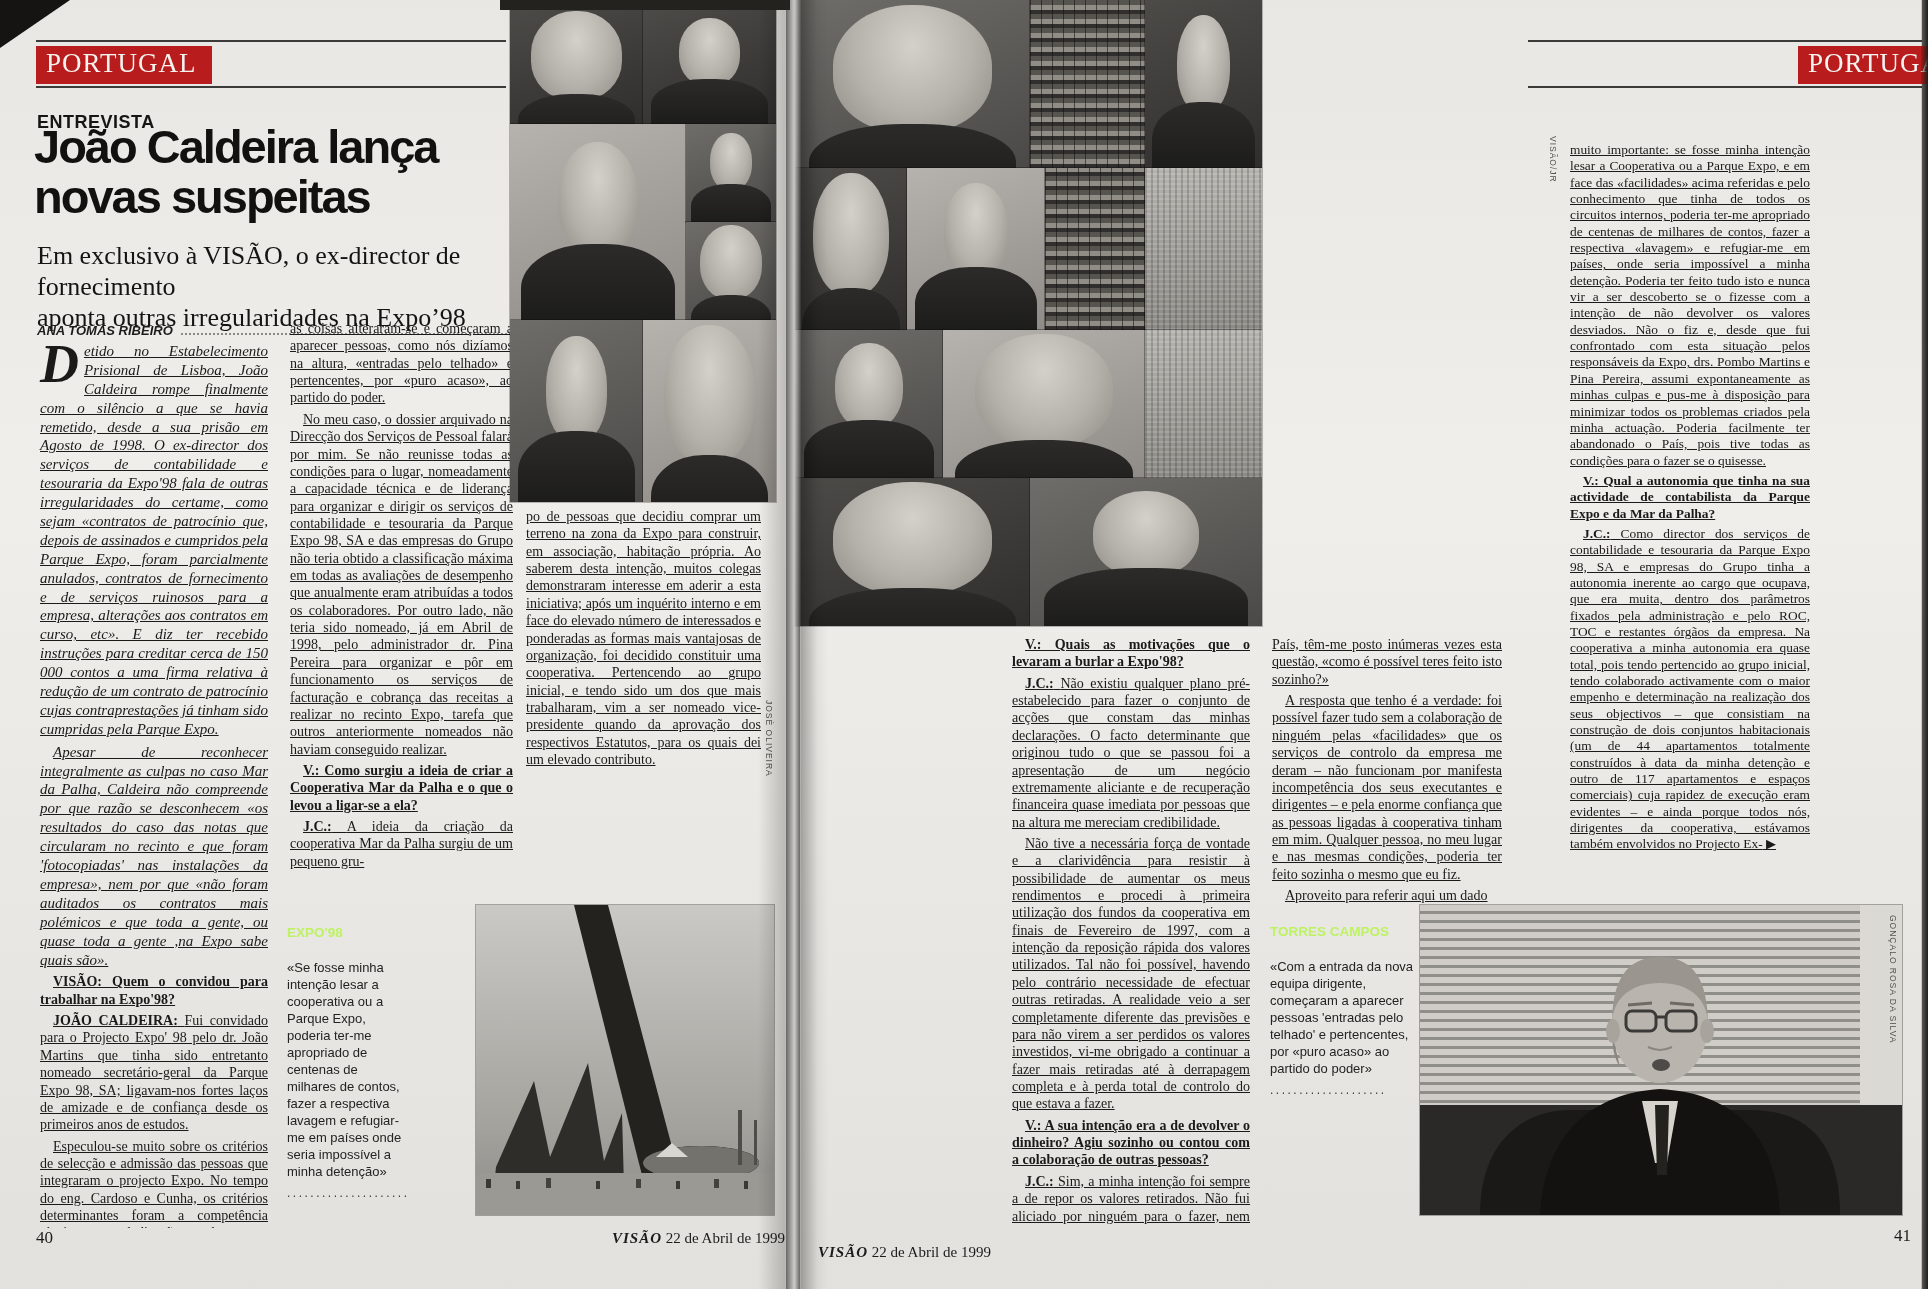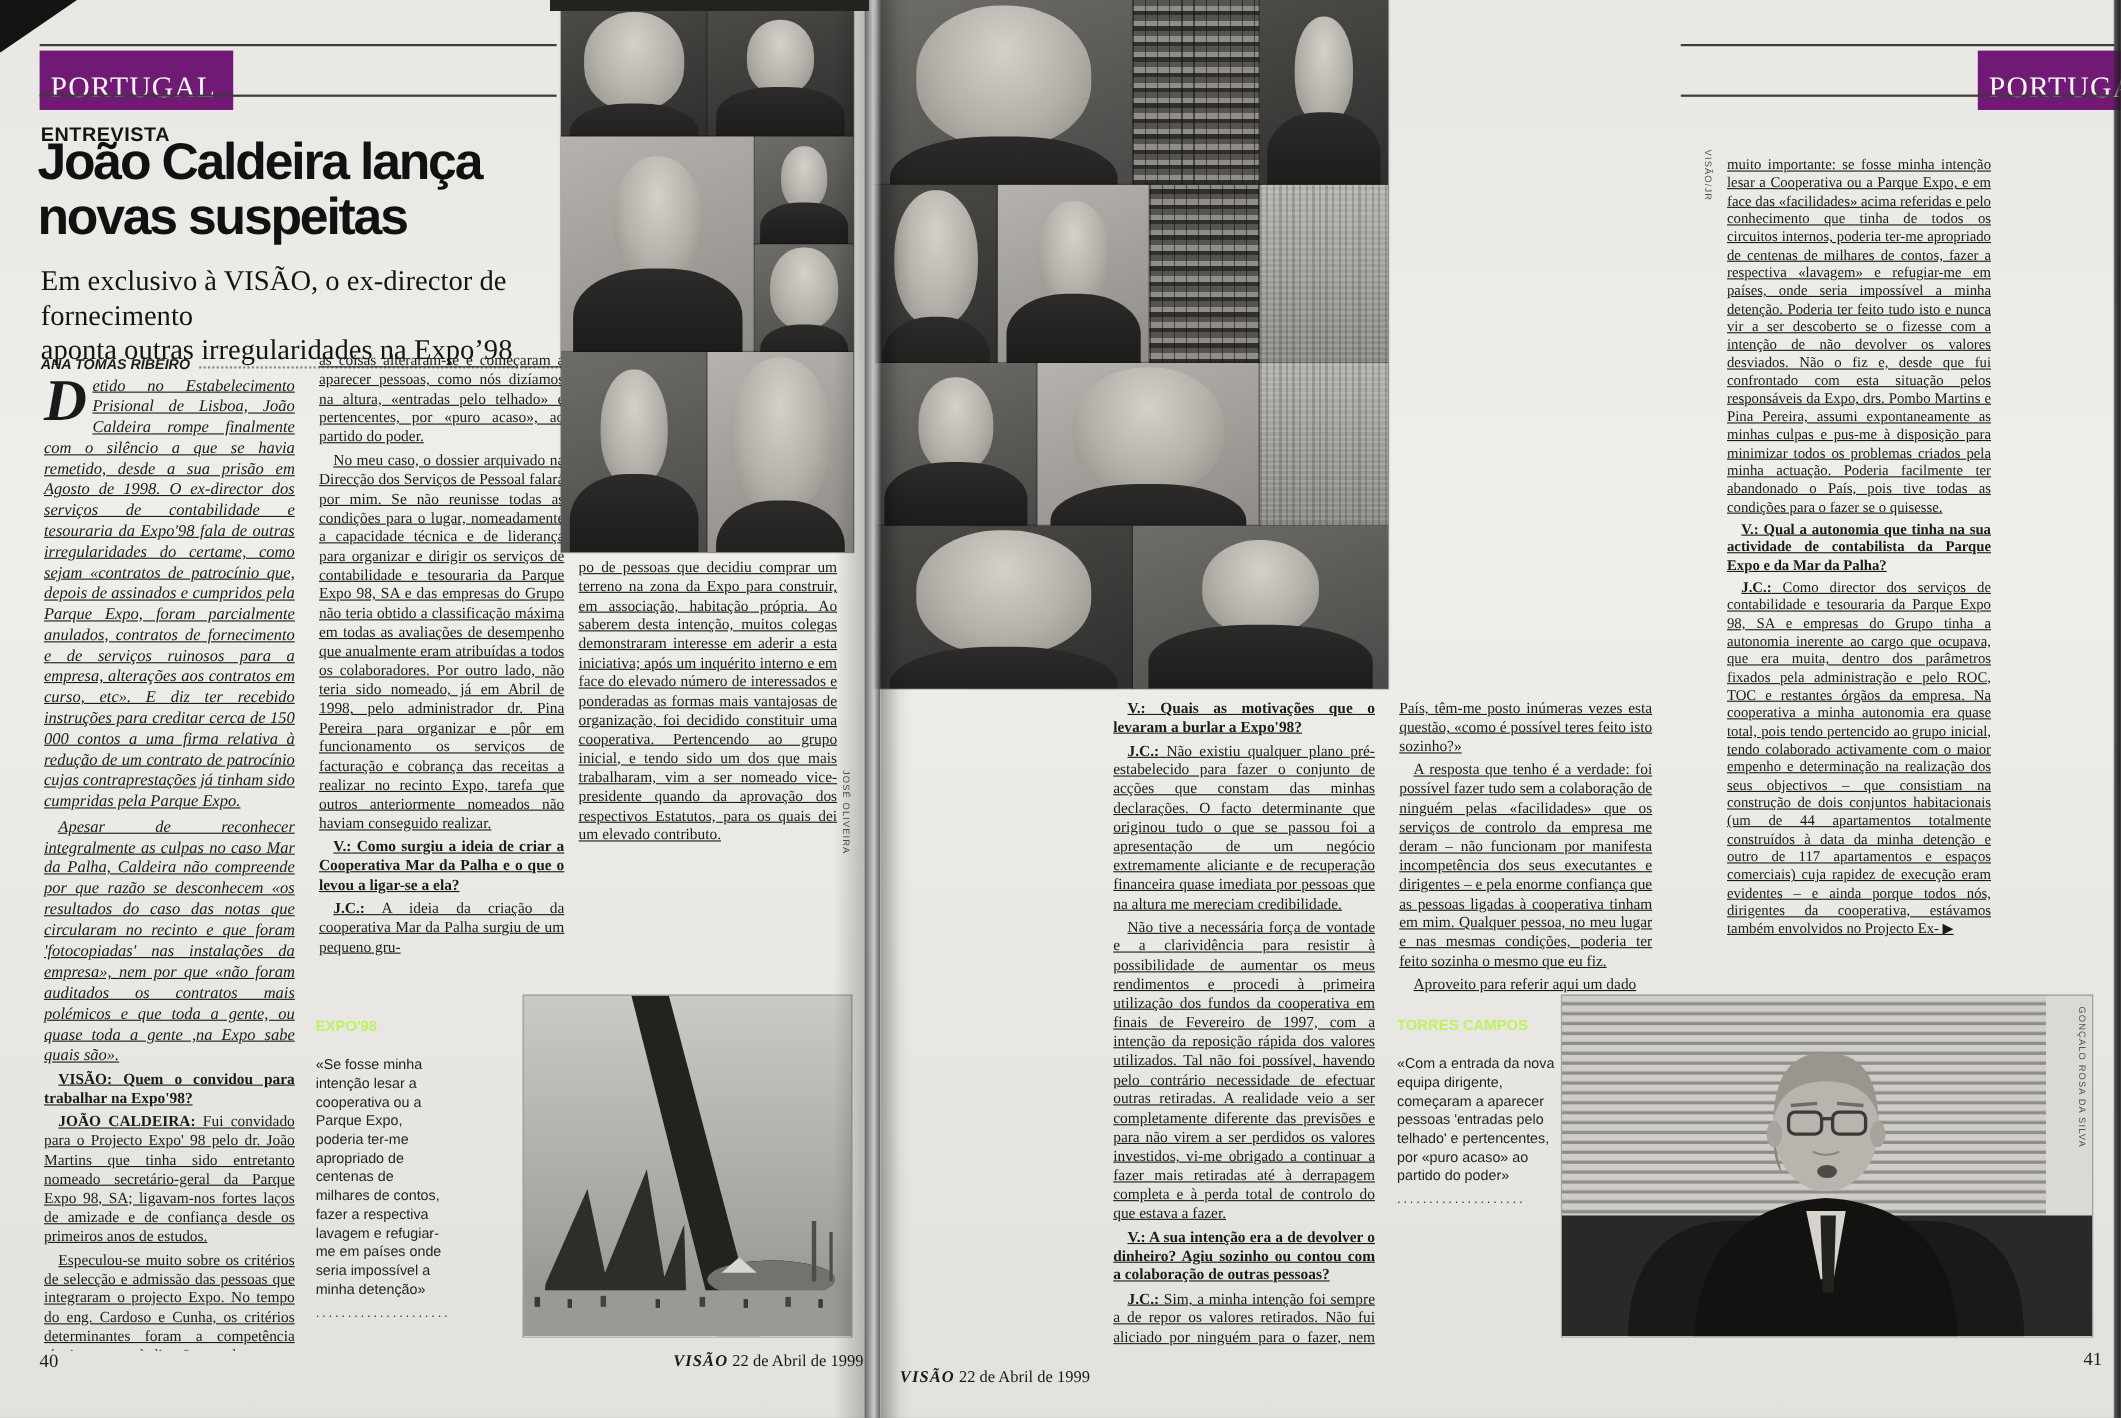--- a/index.html
+++ b/index.html
@@ -10,23 +10,23 @@
   .page-right{left:800px;width:1122px;}
   .gutter{position:absolute;top:0;height:1289px;left:758px;width:70px;
     background:linear-gradient(90deg,rgba(0,0,0,0) 0%,rgba(0,0,0,.20) 38%,rgba(255,255,255,.65) 52%,rgba(0,0,0,.30) 62%,rgba(0,0,0,.05) 85%,rgba(0,0,0,0) 100%);}
   .edge-right{position:absolute;top:0;right:0;width:7px;height:1289px;background:linear-gradient(90deg,rgba(0,0,0,.1),#1f1e1d);}
   .corner-tl{position:absolute;left:0;top:0;width:70px;height:48px;background:#151413;
     clip-path:polygon(0 0,100% 0,0 100%);}
   .topstrip{position:absolute;left:500px;top:0;width:290px;height:10px;background:#23221f;}
 
   
   .rule{position:absolute;height:2px;background:#3c3b39;}
-  .section-tag{position:absolute;background:#701a75;color:#f4f3f0;
+  .section-tag{position:absolute;background:#b91c1c;color:#f4f3f0;
     font-family:"Liberation Serif",serif;font-size:27px;letter-spacing:1px;
-    padding:18px 16px 5px 10px;}
+    padding:2px 16px 5px 10px;}
   .kicker{position:absolute;font-family:"Liberation Sans",sans-serif;font-weight:bold;
     font-size:18px;letter-spacing:.5px;color:#161514;}
   .headline{position:absolute;font-family:"Liberation Sans",sans-serif;font-weight:bold;
     font-size:47px;letter-spacing:-2px;line-height:50px;color:#121110;}
   .subhead{position:absolute;font-size:26px;line-height:31px;color:#151413;}
   .byline-row{position:absolute;display:flex;align-items:flex-end;}
   .byline{font-family:"Liberation Sans",sans-serif;font-style:italic;font-weight:bold;
     font-size:13px;color:#1c1b1a;white-space:nowrap;}
   .leader{flex:1;border-bottom:2px dotted #8b8985;margin:0 0 3px 8px;height:1px;}
 

